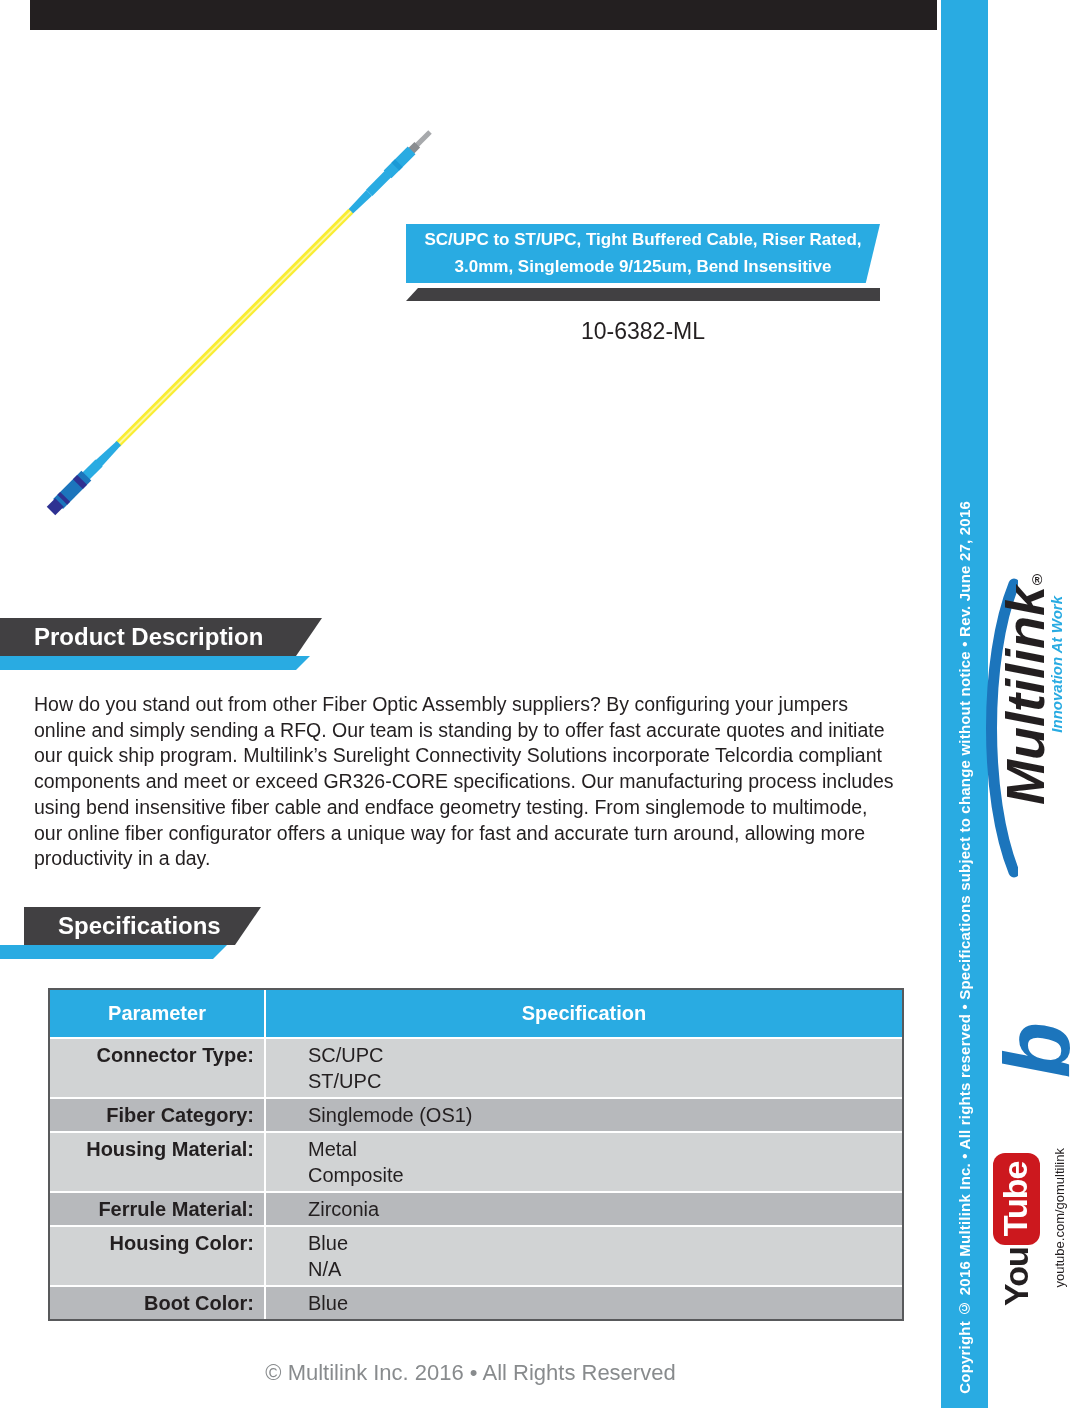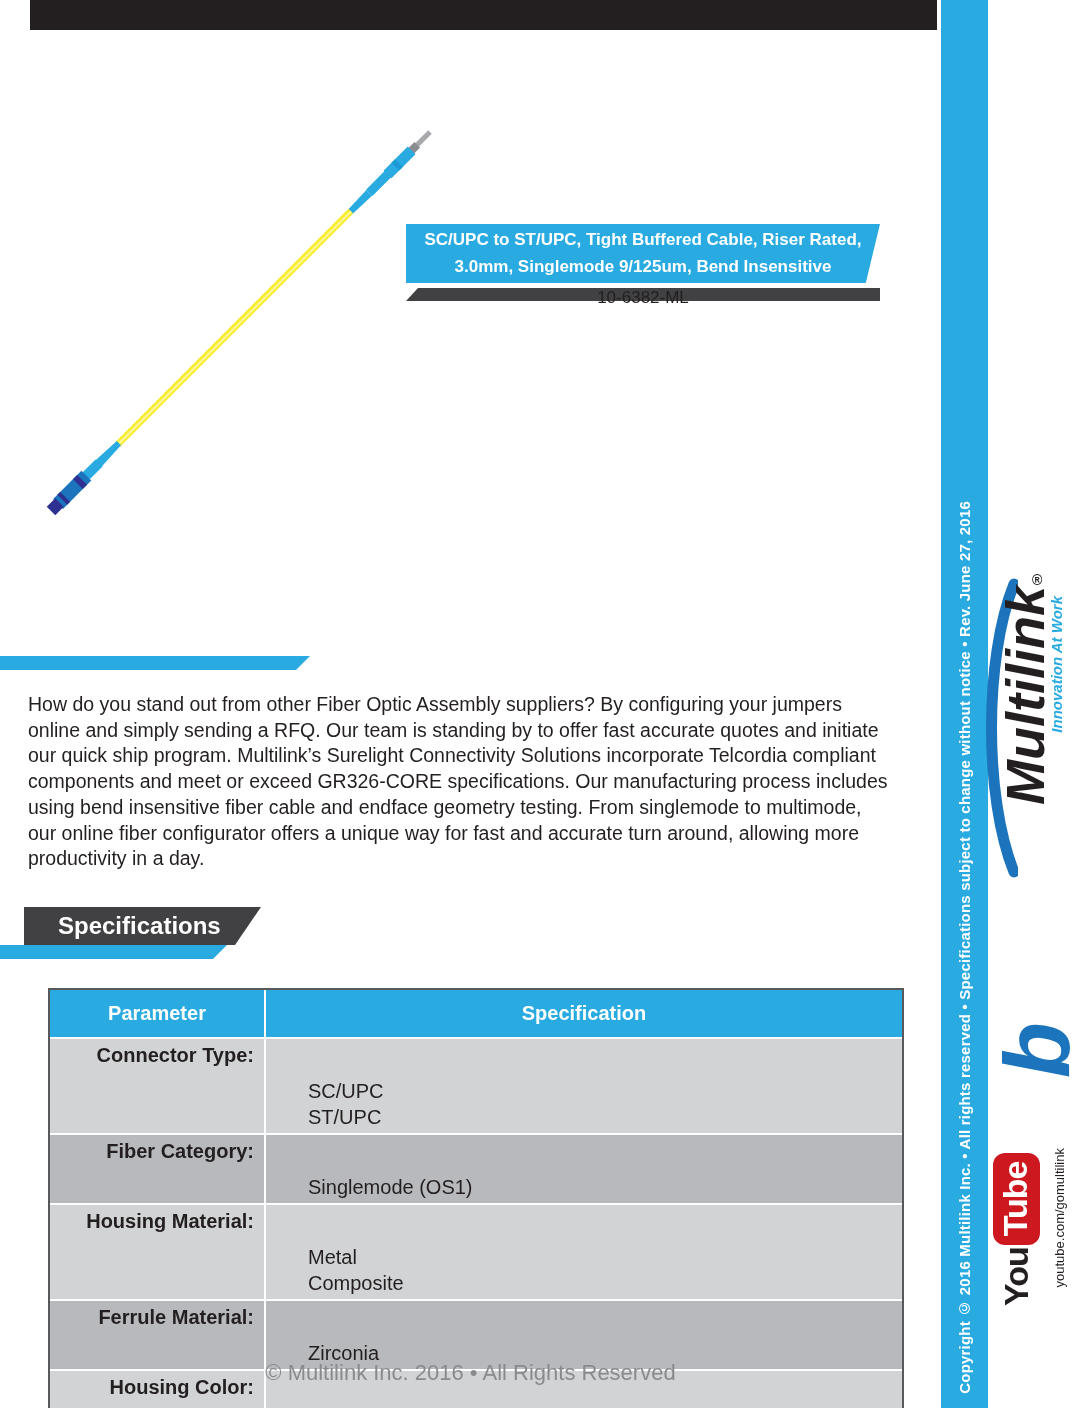--- a/index.html
+++ b/index.html
@@ -61,59 +61,59 @@
   .title-banner {
     position:absolute; left:406px; top:224px; width:474px; height:59px; background:#29abe2;
     clip-path:polygon(0 0, 100% 0, 97% 100%, 0 100%);
     display:flex; flex-direction:column; justify-content:center; align-items:center;
     color:#ffffff; font-weight:bold; font-size:17px; line-height:1.55; text-align:center;
   }
   .title-underbar {
     position:absolute; left:406px; top:288px; width:474px; height:13px; background:#414042;
     clip-path:polygon(12px 0, 100% 0, 100% 100%, 0 100%);
   }
-  .part-number { position:absolute; left:406px; top:288px; width:474px; text-align:center; font-size:17px; color:#231f20; }
+  .part-number { position:absolute; left:406px; top:318px; width:474px; text-align:center; font-size:23px; color:#231f20; }
 
   
   .section-banner {
     position:absolute; left:0; background:#414042; color:#ffffff; font-weight:bold; font-size:24px;
     display:flex; align-items:center; padding-left:34px; box-sizing:border-box; height:38px;
     clip-path:polygon(0 0, 100% 0, calc(100% - 26px) 100%, 0 100%);
   }
   .banner-pd { top:618px; width:322px; }
   .banner-spec { top:907px; width:237px;margin-left:24px; }
   .section-underline {
     position:absolute; left:0; height:14px; background:#29abe2;
     clip-path:polygon(0 0, 100% 0, calc(100% - 14px) 100%, 0 100%);
   }
   .underline-pd { top:656px; width:310px; }
   .underline-spec { top:945px; width:227px; }
 
   .pd-body {
-    position:absolute; left:28px; top:692px; width:863px;
+    position:absolute; left:34px; top:692px; width:863px;
     font-size:19.5px; line-height:1.32; color:#231f20;
   }
 
   
   .spec-table {
     position:absolute; left:48px; top:988px; width:856px;
     border:2px solid #58595b; box-sizing:border-box; font-size:20px;
   }
   .spec-header-row { display:grid; grid-template-columns:216px 1fr; background:#29abe2; }
   .spec-header-row > div {
     color:#ffffff; font-weight:bold; text-align:center; padding:12px 0; font-size:20px;
   }
   .spec-header-row > div:first-child { border-right:2px solid #ffffff; }
   .spec-row { display:grid; grid-template-columns:216px 1fr; border-top:2px solid #ffffff; background:#b7b9bc;gap:32px; }
   .spec-row:nth-child(even) { background:#d1d3d4; }
   .spec-row .param {
     text-align:right; font-weight:bold; padding:3px 10px 3px 0; line-height:26px;
     border-right:2px solid #ffffff;
   }
-  .spec-row .vals { padding:3px 0 3px 10px; line-height:26px;margin-top:36px; }
+  .spec-row .vals { padding:3px 0 3px 10px; line-height:26px; }
 
   .footer-text { position:absolute; left:0; top:1360px; width:941px; text-align:center; font-size:22px; color:#888b8d; }
 
   .cable-art { position:absolute; left:42px; top:118px; }
 </style>
 </head>
 <body>
 
 <div class="page">
 
@@ -138,20 +138,21 @@
     </g>
   </svg>
 
   <div class="title-banner">
     <div>SC/UPC to ST/UPC, Tight Buffered Cable, Riser Rated,</div>
     <div>3.0mm, Singlemode 9/125um, Bend Insensitive</div>
   </div>
   <div class="title-underbar"></div>
   <div class="part-number">10-6382-ML</div>
 
+  <div class="section-banner banner-pd">Product Description</div>
   <div class="section-underline underline-pd"></div>
   <div class="pd-body">How do you stand out from other Fiber Optic Assembly suppliers? By configuring your jumpers online and simply sending a RFQ. Our team is standing by to offer fast accurate quotes and initiate our quick ship program. Multilink’s Surelight Connectivity Solutions incorporate Telcordia compliant components and meet or exceed GR326-CORE specifications. Our manufacturing process includes using bend insensitive fiber cable and endface geometry testing. From singlemode to multimode, our online fiber configurator offers a unique way for fast and accurate turn around, allowing more productivity in a day.</div>
 
   <div class="section-banner banner-spec">Specifications</div>
   <div class="section-underline underline-spec"></div>
 
   <div class="spec-table">
     <div class="spec-header-row">
       <div>Parameter</div>
       <div>Specification</div>

